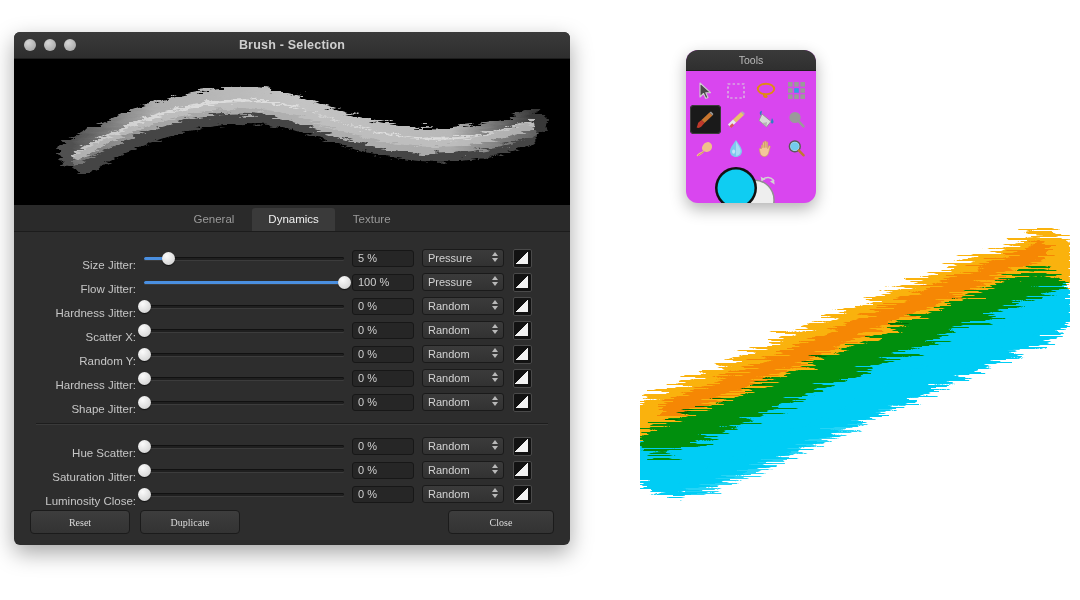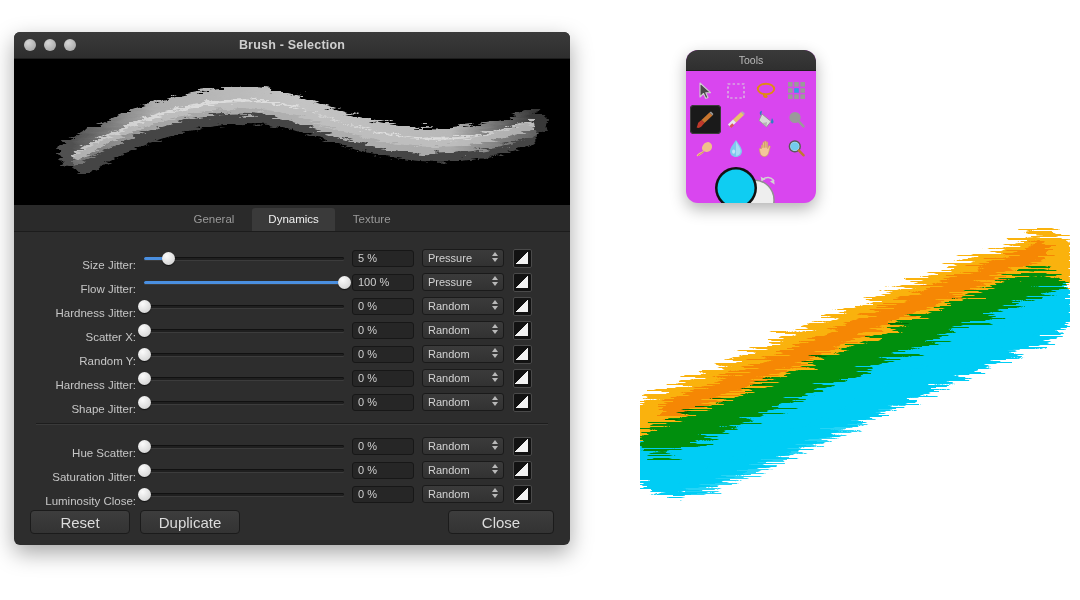--- a/index.html
+++ b/index.html
@@ -96,23 +96,24 @@
          margin:9px 6px 9px 6px; }
 
   .footer {
     position:absolute; left:0; right:0; bottom:0; height:46px;
     display:flex; align-items:center; padding:0 16px; box-sizing:border-box;
   }
   .btn {
     height:22px; min-width:70px; padding:0 14px;
     background: linear-gradient(#3d3d3d,#333);
     border:1px solid #1b1b1b; border-radius:4px;
-    font-size:15px; color:#dcdcdc;
+    font-size:10px; color:#dcdcdc;
     display:flex; align-items:center; justify-content:center;
     margin-right:10px;
+    font-family:Liberation Serif, serif;
   }
   .btn.right { margin-right:0; margin-left:auto; min-width:76px; }
 
   
   .tools {
     position:absolute; left:686px; top:50px; width:130px; height:153px;
     background:#d946ef; border-radius:12px;
     box-shadow:0 6px 16px rgba(0,0,0,.3);
     overflow:hidden;
   }

